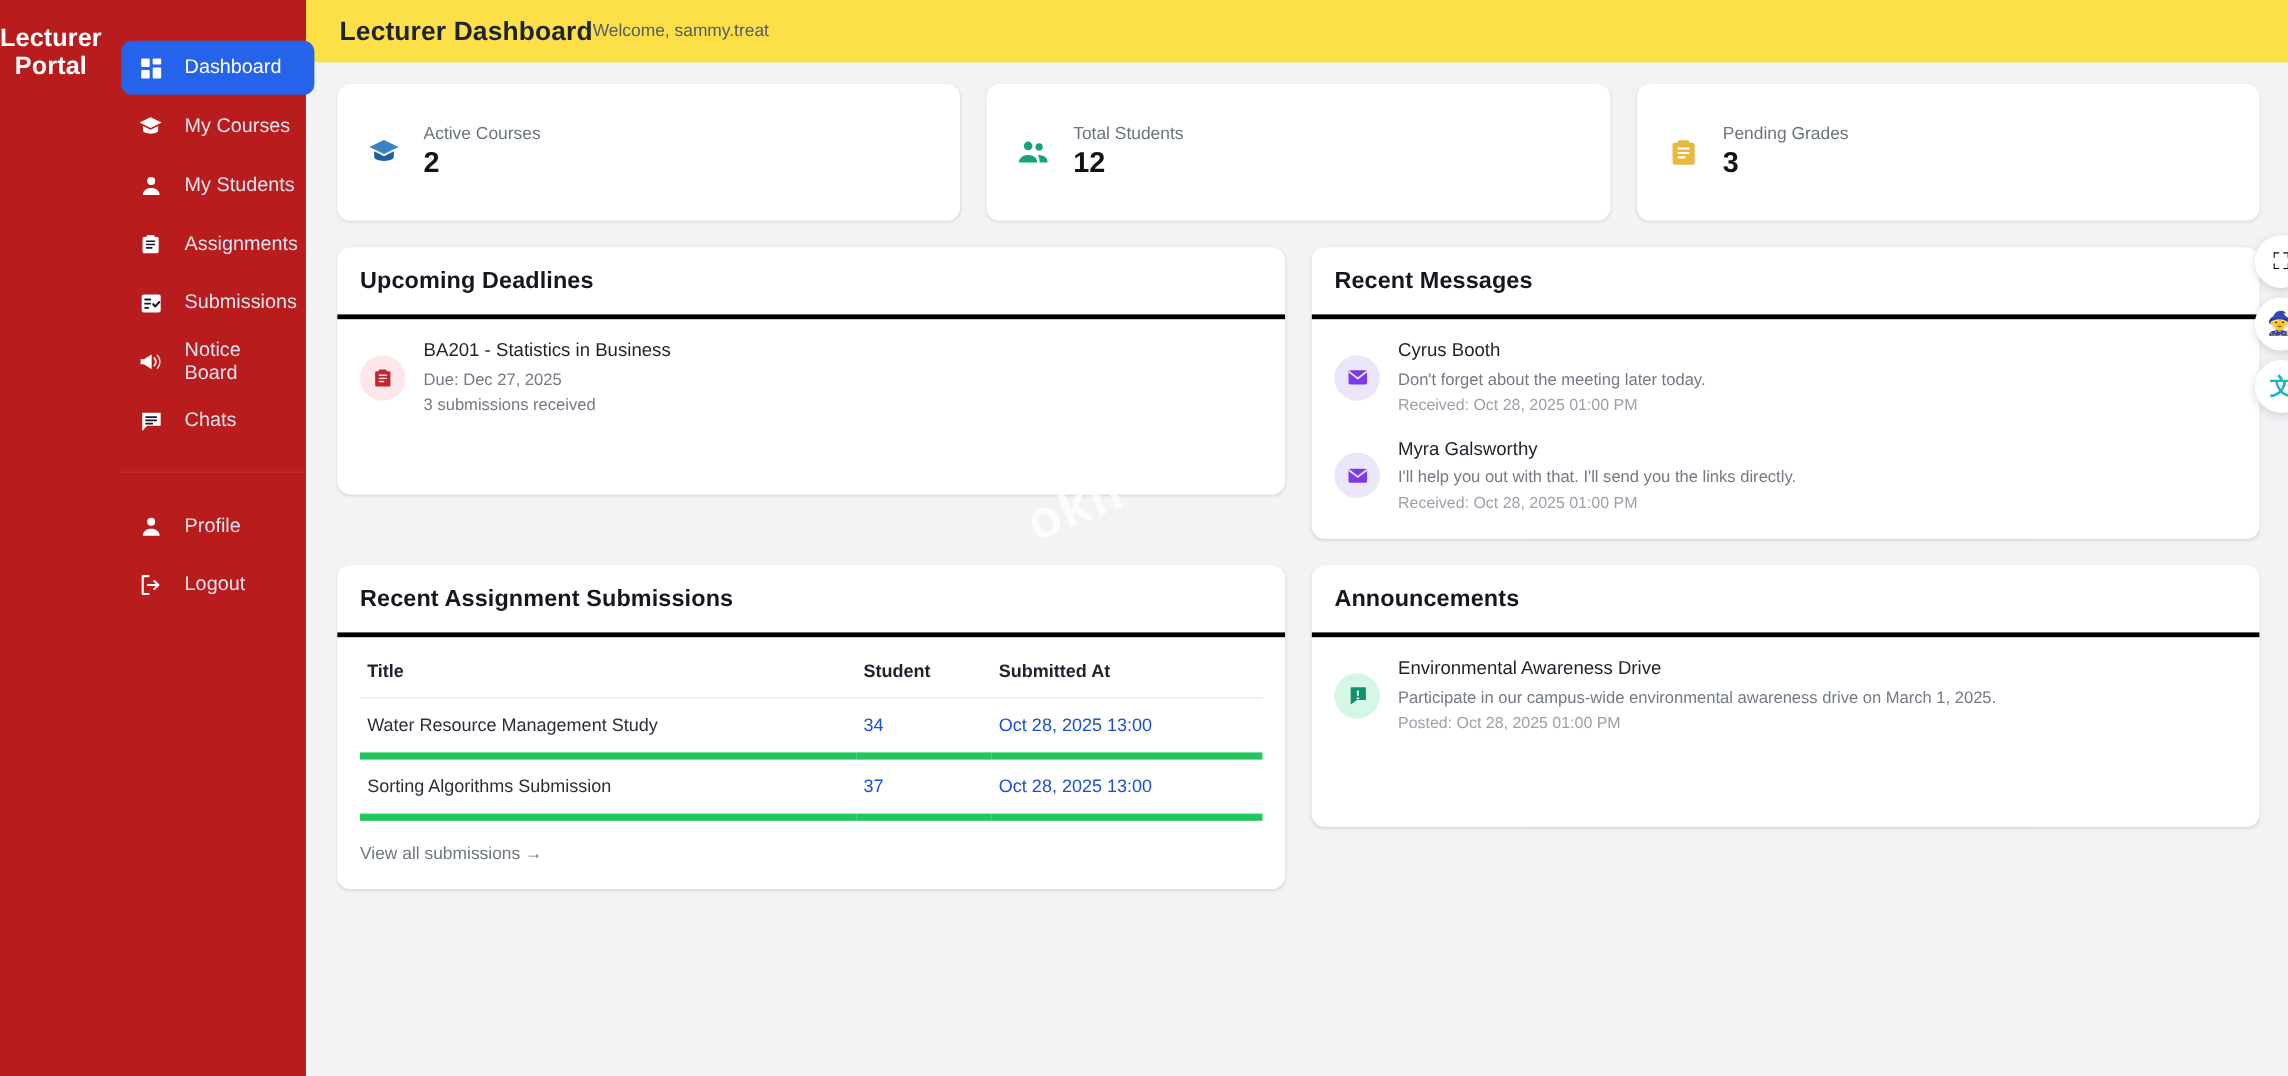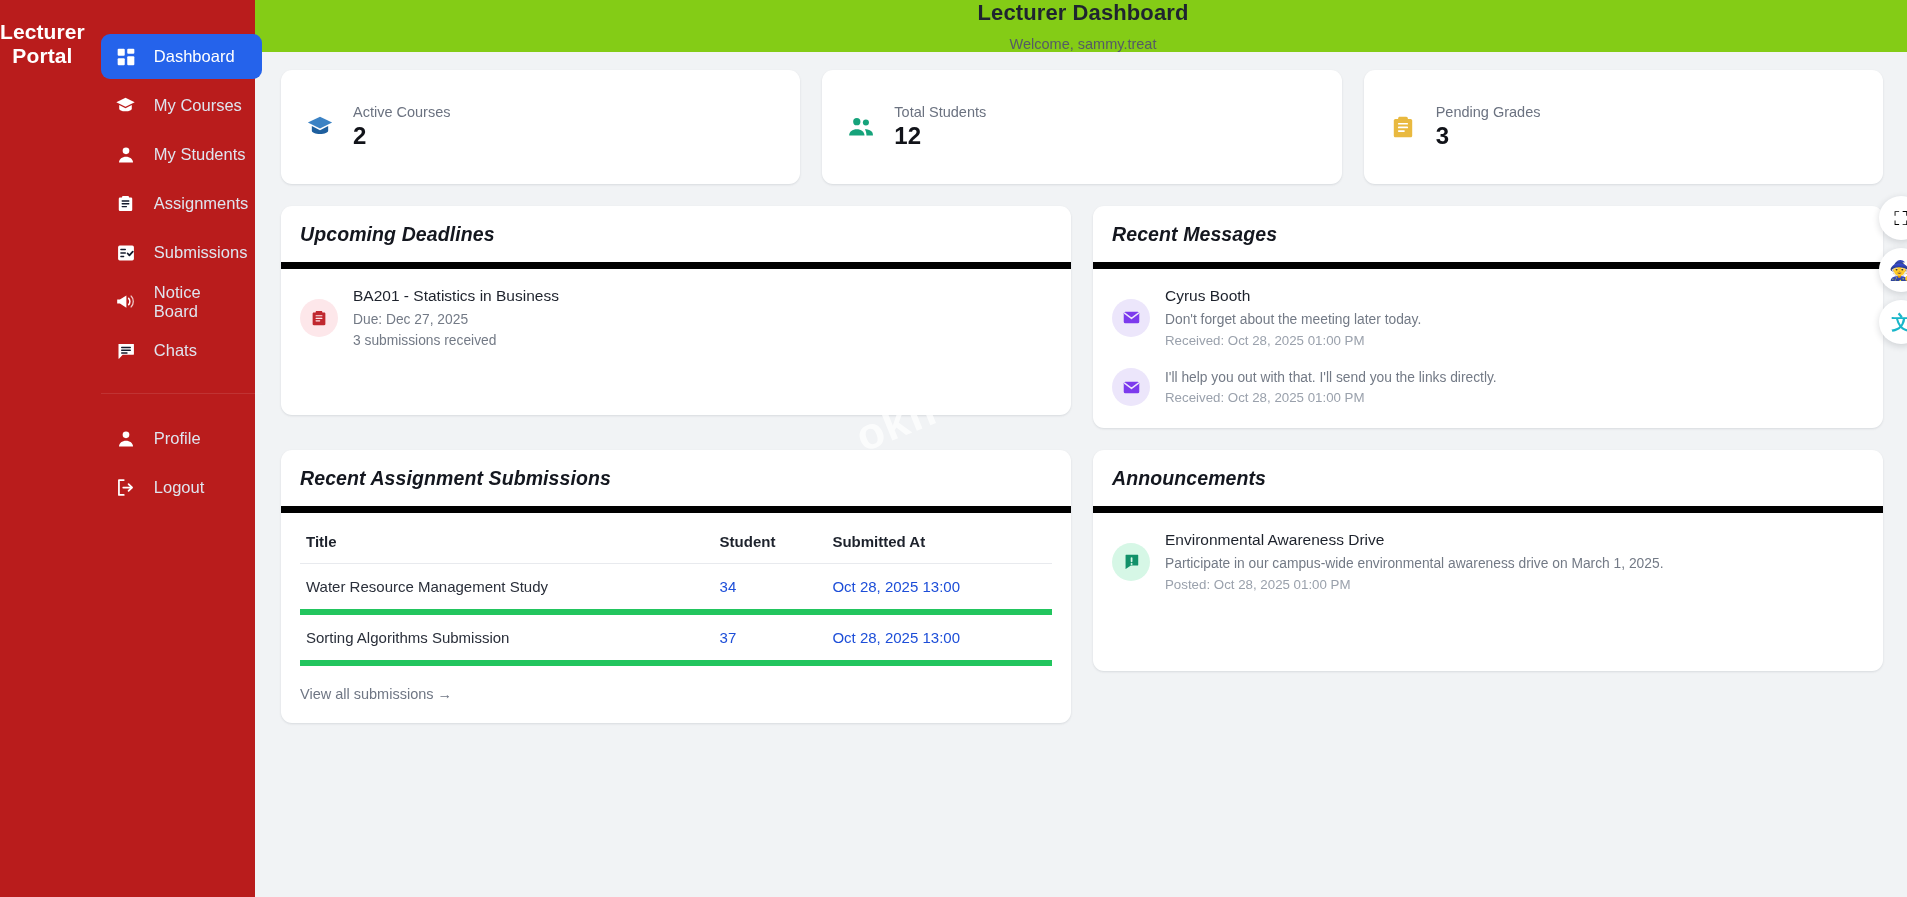--- a/index.html
+++ b/index.html
@@ -70,26 +70,25 @@
 
   
   .main {
     flex: 1 1 auto;
     background: #f1f3f5;
     position: relative;
     overflow: hidden;
   }
   .topbar {
     height: 52px;
-    background: #84cc16;
+    background: #fde047;
     display: flex;
     align-items: center;
-    justify-content: space-between;
+    justify-content: flex-start;
     padding: 0 24px 0 28px;
-    flex-direction: column;
   }
   .page-title {
     font-size: 22px;
     font-weight: 700;
     color: #1f2430;
     letter-spacing: .1px;
   }
   .welcome {
     font-size: 14.5px;
     color: #555b66;
@@ -129,22 +128,21 @@
   .col { flex: 1 1 0; display: flex; flex-direction: column; gap: 22px; }
 
   .panel {
     background: #ffffff;
     border-radius: 11px;
     box-shadow: 0 1px 3px rgba(16,24,40,.07), 0 1px 2px rgba(16,24,40,.04);
     overflow: hidden;
   }
   .panel-head {
     padding: 17px 19px 16px 19px;
-    border-bottom: 7px solid #000000;
-    font-style: italic;
+    border-bottom: 4px solid #000000;
   }
   .panel-title {
     font-size: 19.5px;
     font-weight: 700;
     color: #14171f;
     letter-spacing: .1px;
   }
   .panel-body { padding: 16px 19px 20px 19px; }
 
   
@@ -469,20 +467,21 @@
                 </div>
 
                 <div class="media-item">
                   <span class="media-badge badge-purple">
                     <svg width="19" height="19" viewBox="0 0 24 24">
                         <rect x="2.2" y="4.6" width="19.6" height="14.8" rx="2" fill="#7c3aed"></rect>
                         <path d="M3.2 6.4 12 13.1l8.8-6.7" stroke="#ece6fb" stroke-width="1.9" fill="none" stroke-linecap="round" stroke-linejoin="round"></path>
                       </svg>
                   </span>
                   <div class="media-body">
+                    <div class="media-title">Myra Galsworthy</div>
                     <div class="media-sub">I'll help you out with that. I'll send you the links directly.</div>
                     <div class="media-meta">Received: Oct 28, 2025 01:00 PM</div>
                   </div>
                 </div>
 
               </div>
             </div>
           </div>
         </div>
 

